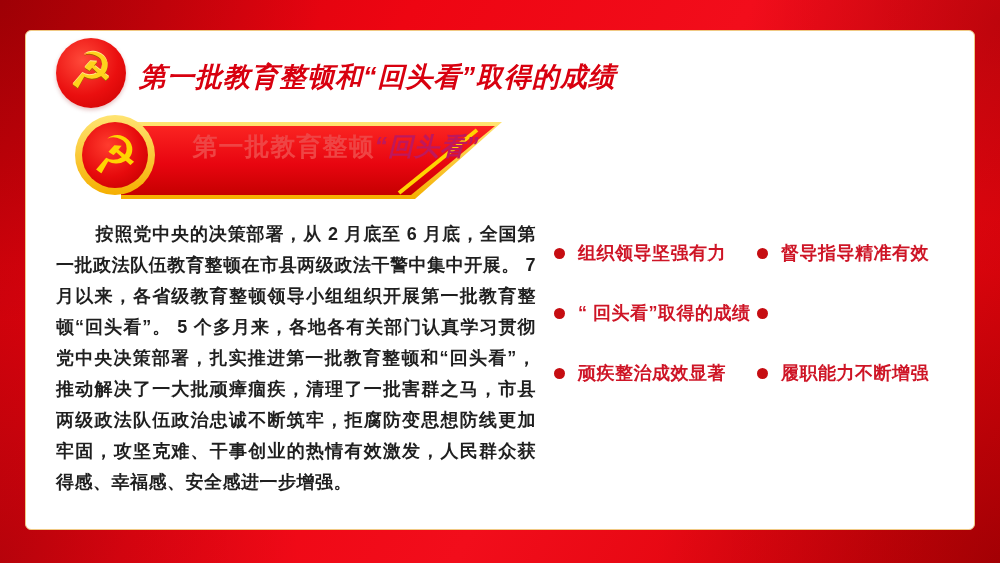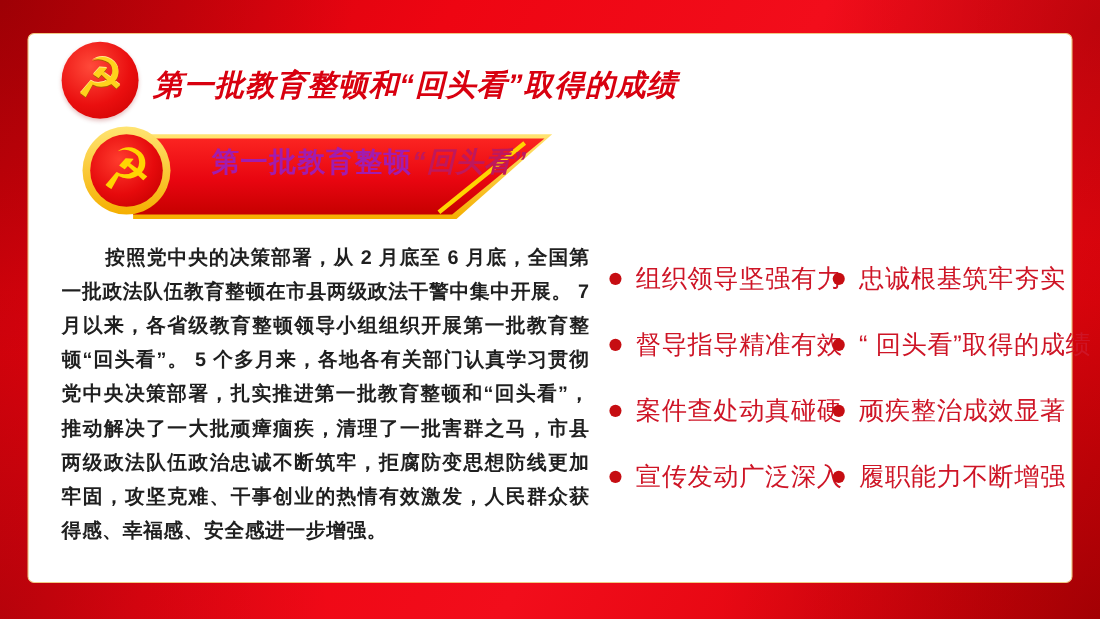--- a/index.html
+++ b/index.html
@@ -53,21 +53,21 @@
     display: flex; align-items: center; justify-content: center;
     font-family: "DejaVu Sans", sans-serif;
     font-size: 52px; line-height: 1; color: #ffd401;
     pointer-events: none;
   }
   .ribbon-text {
     position: absolute; left: 105px; top: 26px; width: 330px;
     text-align: center; white-space: nowrap;
     font-size: 25px; font-weight: bold; letter-spacing: 1px;
   }
-  .ribbon-text .t-white { color: #a21caf; }
+  .ribbon-text .t-white { color: #ef4444; }
   .ribbon-text .t-gold  { color: #be185d; font-style: italic; }
   
   .body-text {
     position: absolute; left: 30px; top: 188px; width: 480px;
     font-size: 18px; line-height: 31px; color: #1f1f1f;
     text-align: justify; text-indent: 2.2em; letter-spacing: 0.5px;
     font-family: "Liberation Sans", "DejaVu Sans", sans-serif;
     font-weight: bold;
   }
   
@@ -77,21 +77,21 @@
     grid-template-columns: 203px 215px;
     grid-auto-rows: 60px;
     align-items: center;
   }
   .ach-item { display: flex; align-items: center; gap: 13px; }
   .ach-dot {
     width: 11px; height: 11px; border-radius: 50%;
     background: #c60d12; flex: 0 0 auto;
   }
   .ach-label {
-    font-size: 23px; font-weight: normal; color: #ce1526;
+    font-size: 18px; font-weight: bold; color: #ce1526;
     white-space: nowrap; letter-spacing: 0.5px;
   }
 </style>
 </head>
 <body>
 
 <div class="slide">
   <div class="panel">
 
     <div class="header-emblem">
@@ -135,41 +135,32 @@
 
     <p class="body-text">按照党中央的决策部署，从 2 月底至 6 月底，全国第一批政法队伍教育整顿在市县两级政法干警中集中开展。 7 月以来，各省级教育整顿领导小组组织开展第一批教育整顿“回头看”。 5 个多月来，各地各有关部门认真学习贯彻党中央决策部署，扎实推进第一批教育整顿和“回头看”，推动解决了一大批顽瘴痼疾，清理了一批害群之马，市县两级政法队伍政治忠诚不断筑牢，拒腐防变思想防线更加牢固，攻坚克难、干事创业的热情有效激发，人民群众获得感、幸福感、安全感进一步增强。</p>
 
     <div class="achievements">
       <div class="ach-item">
         <span class="ach-dot"></span>
         <span class="ach-label">组织领导坚强有力</span>
       </div>
       <div class="ach-item">
         <span class="ach-dot"></span>
-        <span class="ach-label">忠诚根基筑牢夯实</span>
-      </div>
-      <div class="ach-item">
-        <span class="ach-dot"></span>
         <span class="ach-label">督导指导精准有效</span>
       </div>
       <div class="ach-item">
         <span class="ach-dot"></span>
         <span class="ach-label">“ 回头看”取得的成绩</span>
       </div>
       <div class="ach-item">
         <span class="ach-dot"></span>
-        <span class="ach-label">案件查处动真碰硬</span>
       </div>
       <div class="ach-item">
         <span class="ach-dot"></span>
         <span class="ach-label">顽疾整治成效显著</span>
-      </div>
-      <div class="ach-item">
-        <span class="ach-dot"></span>
-        <span class="ach-label">宣传发动广泛深入</span>
       </div>
       <div class="ach-item">
         <span class="ach-dot"></span>
         <span class="ach-label">履职能力不断增强</span>
       </div>
     </div>
 
   </div>
 </div>
 

